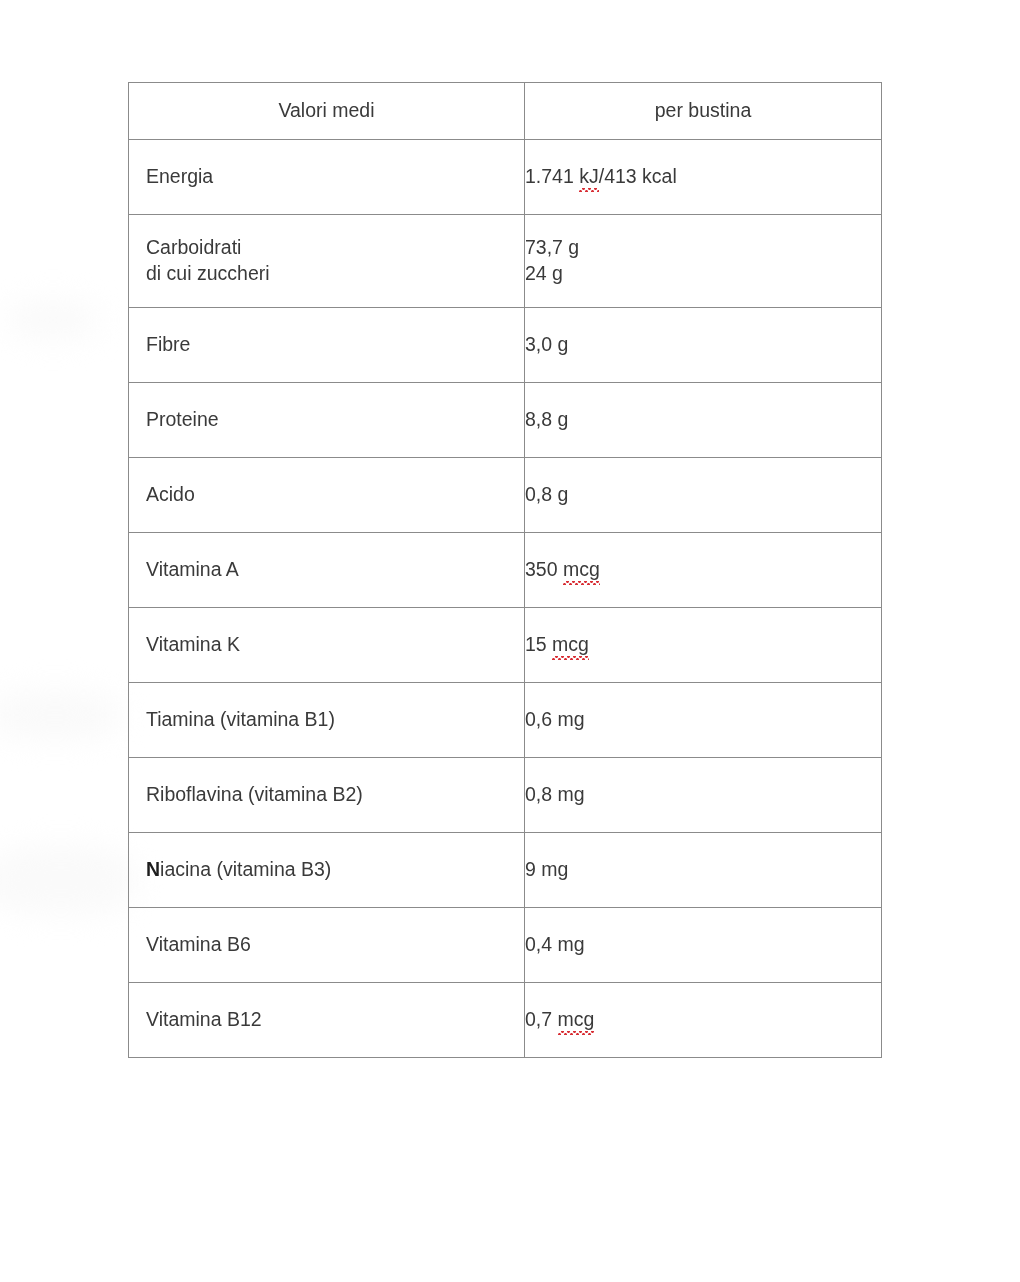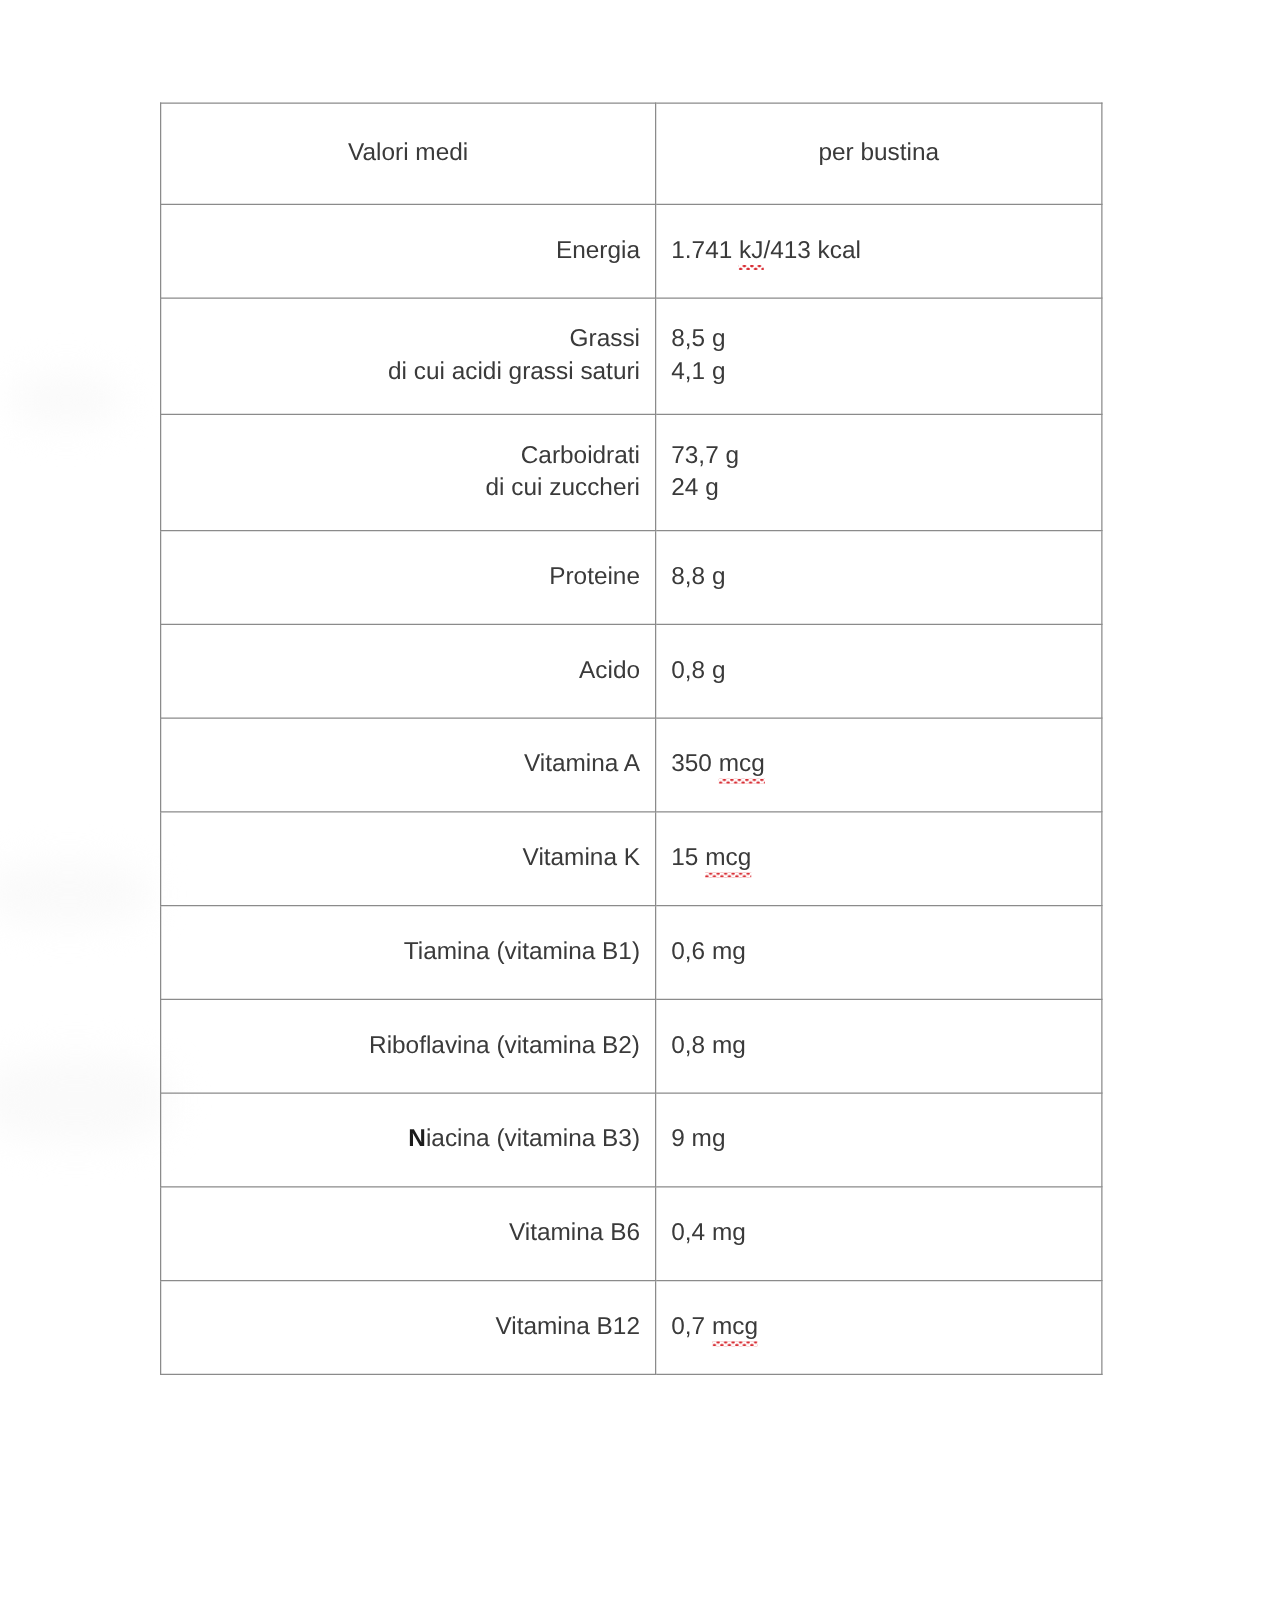--- a/index.html
+++ b/index.html
@@ -44,21 +44,21 @@
     table-layout: fixed;
   }
 
   .nutrition-table tr {
     
   }
 
   .nutrition-table th,
   .nutrition-table td {
     border: 1px solid #8b8b8b;
-    padding: 12px;
+    padding: 0;
     vertical-align: middle;
     font-weight: normal;
     color: #3a3a3a;
     font-size: 19.5px;
     line-height: 1.32;
   }
 
   
   .col-label { width: 396px; }
   .col-value { width: 357px; }
@@ -66,21 +66,21 @@
   
   .header-row th {
     height: 56px;
     text-align: center;
     font-size: 19.5px;
     color: #3a3a3a;
   }
 
   
   td.cell-label {
-    text-align: right;
+    text-align: left;
     padding-left: 17px;
     padding-top: 9px;
     padding-bottom: 9px;
   }
   td.cell-value {
     text-align: left;
     padding-top: 9px;
     padding-bottom: 9px;
   }
 
@@ -132,26 +132,26 @@
         <th>Valori medi</th>
         <th>per bustina</th>
       </tr>
     </thead>
     <tbody id="table-body">
         <tr class="row-single">
           <td class="cell-label"><span>Energia</span></td>
           <td class="cell-value"><span>1.741 <span class="spell">kJ</span>/413 kcal</span></td>
         </tr>
         <tr class="row-double">
-          <td class="cell-label"><span>Grassi</span><span class="line2">di cui acidi grassi saturi</span></td>
-          <td class="cell-value"><span>8,5 g</span><span class="line2">4,1 g</span></td>
-        </tr>
-        <tr class="row-double">
           <td class="cell-label"><span>Carboidrati</span><span class="line2">di cui zuccheri</span></td>
           <td class="cell-value"><span>73,7 g</span><span class="line2">24 g</span></td>
+        </tr>
+        <tr class="row-single">
+          <td class="cell-label"><span>Fibre</span></td>
+          <td class="cell-value"><span>3,0 g</span></td>
         </tr>
         <tr class="row-single">
           <td class="cell-label"><span>Proteine</span></td>
           <td class="cell-value"><span>8,8 g</span></td>
         </tr>
         <tr class="row-single">
           <td class="cell-label"><span>Acido</span></td>
           <td class="cell-value"><span>0,8 g</span></td>
         </tr>
         <tr class="row-single">

